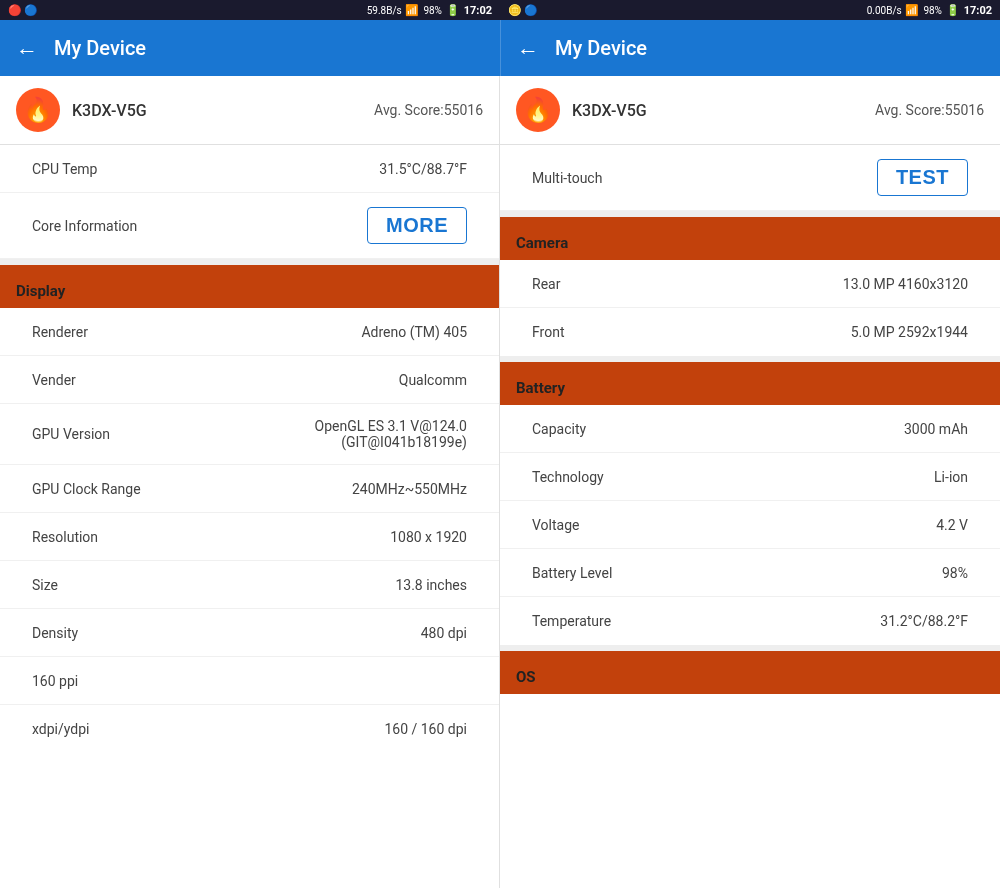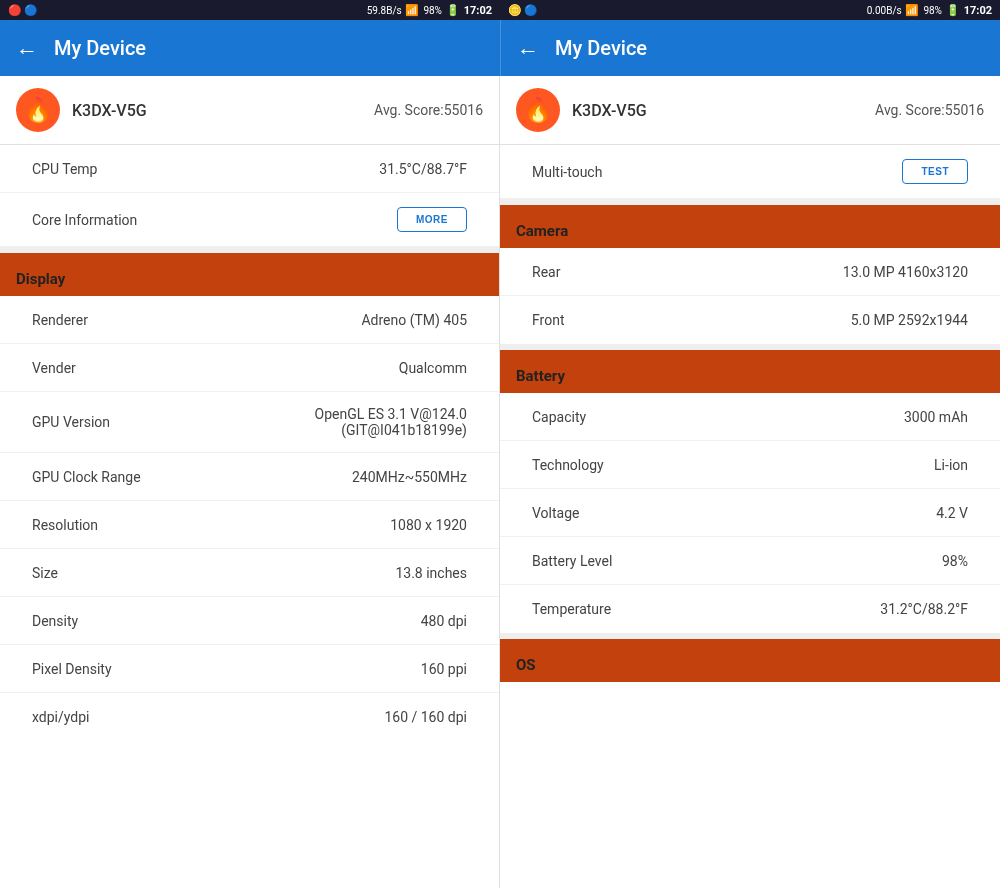--- a/index.html
+++ b/index.html
@@ -151,21 +151,21 @@
       background: #eeeeee;
     }
 
     
     .btn-outline {
       border: 1.5px solid #1976D2;
       color: #1976D2;
       background: white;
       padding: 6px 18px;
       border-radius: 4px;
-      font-size: 10px;
+      font-size: 20px;
       font-weight: 600;
       cursor: pointer;
       letter-spacing: 0.5px;
       text-align: center;
     }
 
     
     .flame-svg {
       width: 44px;
       height: 44px;
@@ -279,21 +279,20 @@
         </div>
         <div class="info-row">
           <span class="info-label">Size</span>
           <span class="info-value" style="white-space: pre-line; text-align: right;">13.8 inches</span>
         </div>
         <div class="info-row">
           <span class="info-label">Density</span>
           <span class="info-value" style="white-space: pre-line; text-align: right;">480 dpi</span>
         </div>
         <div class="info-row">
-          <span class="info-label">Pixel Density</span>
           <span class="info-value" style="white-space: pre-line; text-align: center;">160 ppi</span>
         </div>
         <div class="info-row">
           <span class="info-label">xdpi/ydpi</span>
           <span class="info-value" style="white-space: pre-line; text-align: right;">160 / 160 dpi</span>
         </div>
       </div>
   </div>
 
   <div class="panel">

